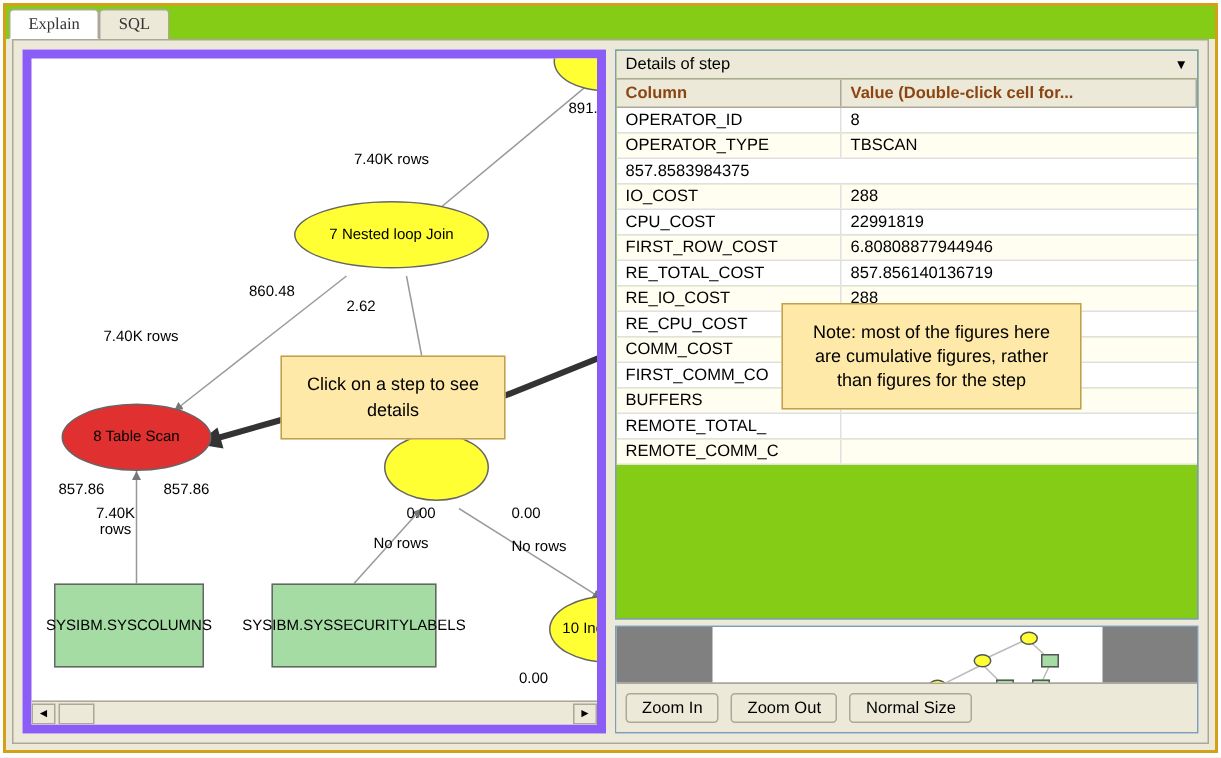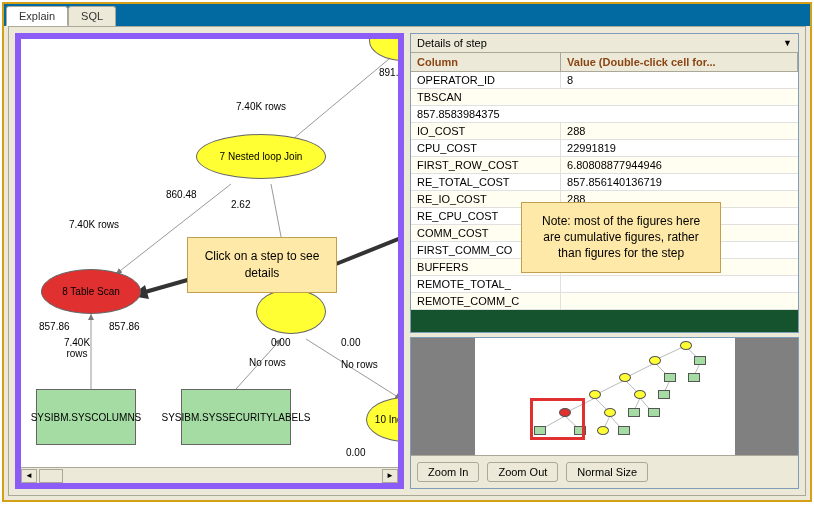--- a/index.html
+++ b/index.html
@@ -14,22 +14,23 @@
   .frame {
     border: 2px solid #d4a017;
     width: 810px;
     height: 500px;
     margin: 2px;
     position: relative;
     background: #ece9d8;
   }
   .tabs {
     display: flex;
-    background: #0369a1;
+    background: #84cc16;
     padding: 2px 2px 0 2px;
+    font-family: Liberation Serif, serif;
   }
   .tab {
     padding: 3px 12px;
     font-size: 11px;
     background: #ece9d8;
     border: 1px solid #aca899;
     border-bottom: none;
     border-radius: 3px 3px 0 0;
     margin-right: 0px;
     cursor: pointer;
@@ -62,24 +63,24 @@
     overflow: hidden;
   }
   .right-pane {
     flex: 1 1 50%;
     display: flex;
     flex-direction: column;
     gap: 4px;
   }
   .details-panel {
     border: 1px solid #7f9db9;
-    background: #14532d;
+    background: #84cc16;
     display: flex;
     flex-direction: column;
-    height: 300px;
+    height: 380px;
     position: relative;
   }
   .details-header {
     background: #ece9d8;
     padding: 3px 6px;
     font-size: 11px;
     border-bottom: 1px solid #aca899;
     display: flex;
     justify-content: space-between;
     align-items: center;
@@ -326,20 +327,21 @@
             <div class="grid-head">
               <div class="col col1">Column</div>
               <div class="col col2">Value (Double-click cell for...</div>
             </div>
             <div id="grid-body">
                 <div class="grid-row">
                   <div class="c1">OPERATOR_ID</div>
                   <div class="c2">8</div>
                 </div>
                 <div class="grid-row">
+                  <div class="c1">OPERATOR_TYPE</div>
                   <div class="c2">TBSCAN</div>
                 </div>
                 <div class="grid-row">
                   <div class="c2">857.8583984375</div>
                 </div>
                 <div class="grid-row">
                   <div class="c1">IO_COST</div>
                   <div class="c2">288</div>
                 </div>
                 <div class="grid-row">

